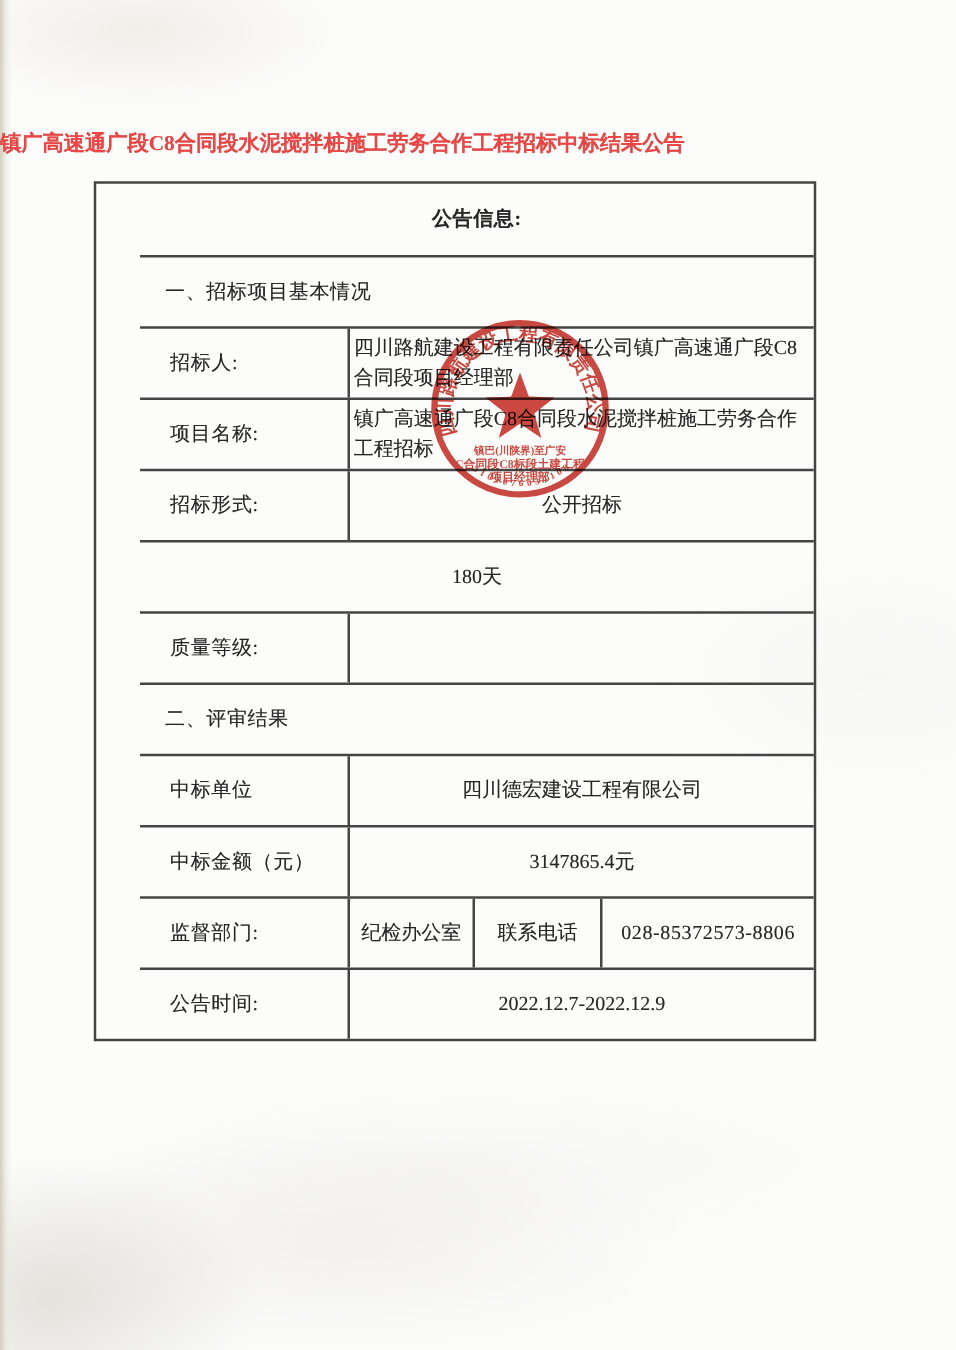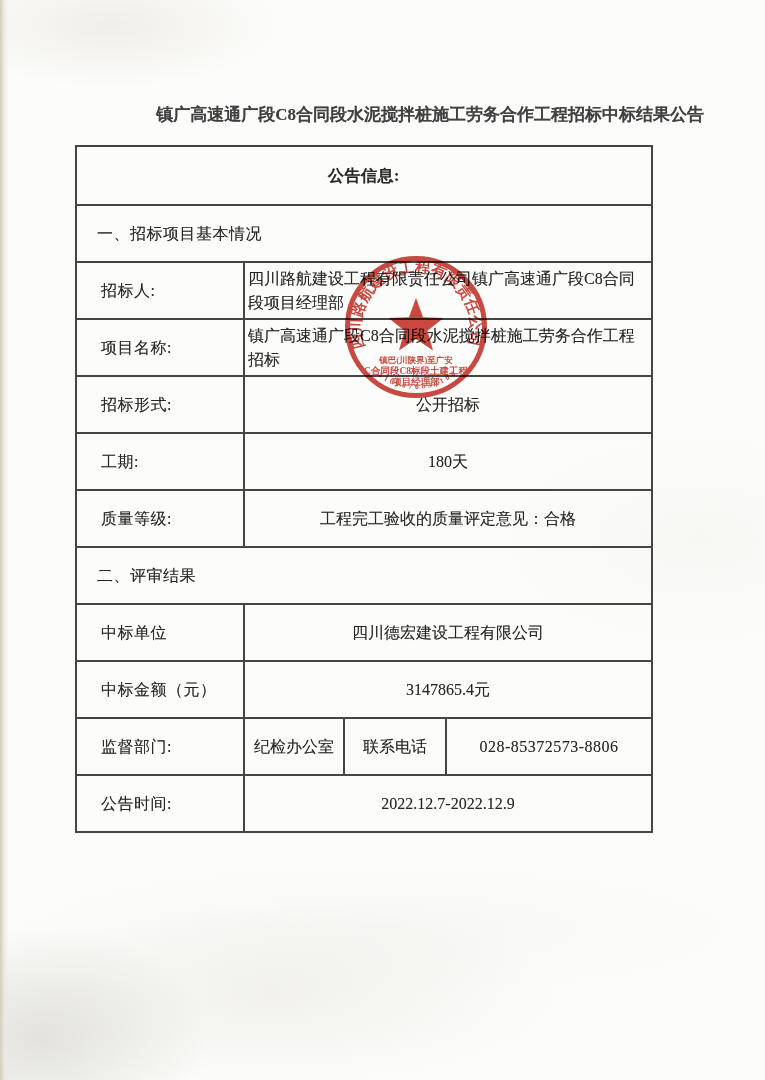--- a/index.html
+++ b/index.html
@@ -14,29 +14,29 @@
       #fcfcfa;
     font-family:"Liberation Serif","DejaVu Serif",serif;
     color:#262626;
   }
   .edge-strip {
     position:absolute; left:0; top:0; width:9px; height:100%;
     background:linear-gradient(to right,#d5cebf,rgba(236,233,226,0.65) 55%,rgba(255,255,255,0));
   }
   .doc-title {
     position:absolute; top:103px; left:0; width:704px;
-    text-align:right; font-weight:bold; font-size:17px; color:#404040;
+    text-align:left; font-weight:bold; font-size:17px; color:#ef4444;
     text-shadow:0 0 0.5px rgba(0,0,0,0.35);
   }
   .doc-table {
     position:absolute; left:75px; top:145px; width:578px;
     border:2px solid #454545; box-sizing:border-box;
     text-shadow:0 0 0.5px rgba(0,0,0,0.3);
   }
-  .t-row { display:flex; align-items:stretch; height:57px; border-top:2px solid #454545; box-sizing:border-box; }
+  .t-row { display:flex; align-items:stretch; height:57px; border-top:2px solid #454545; box-sizing:border-box;margin-left:35px; }
   .t-row.first { border-top:none; }
   .cell { display:flex; align-items:center; box-sizing:border-box; font-size:16px; line-height:1.45; }
   .lab  { width:168px; border-right:2px solid #454545; padding-left:24px; letter-spacing:0.5px; }
   .val  { flex:1; justify-content:center; text-align:left; padding:0 3px; }
   .full-left { flex:1; padding-left:20px; letter-spacing:0.5px; }
   .full-center { flex:1; justify-content:center; font-weight:bold; letter-spacing:0.5px; }
   .c-mid1 { width:100px; border-right:2px solid #454545; justify-content:center; }
   .c-mid2 { width:102px; border-right:2px solid #454545; justify-content:center;text-align:right; }
   .c-last { flex:1; justify-content:center; letter-spacing:0.5px; }
   .seal {
@@ -71,27 +71,25 @@
     <div class="cell lab">项目名称:</div>
     <div class="cell val">镇广高速通广段C8合同段水泥搅拌桩施工劳务合作工程招标</div>
   </div>
 
   <div class="t-row">
     <div class="cell lab">招标形式:</div>
     <div class="cell val">公开招标</div>
   </div>
 
   <div class="t-row">
-    <div class="cell lab">工期:</div>
     <div class="cell val">180天</div>
   </div>
 
   <div class="t-row">
     <div class="cell lab">质量等级:</div>
-    <div class="cell val">工程完工验收的质量评定意见：合格</div>
   </div>
 
   <div class="t-row">
     <div class="cell full-left">二、评审结果</div>
   </div>
 
   <div class="t-row">
     <div class="cell lab">中标单位</div>
     <div class="cell val">四川德宏建设工程有限公司</div>
   </div>

